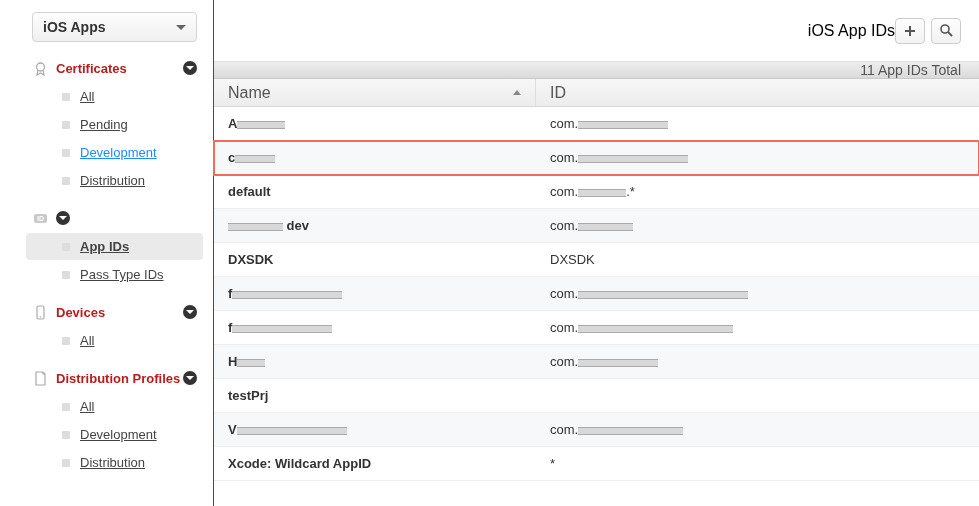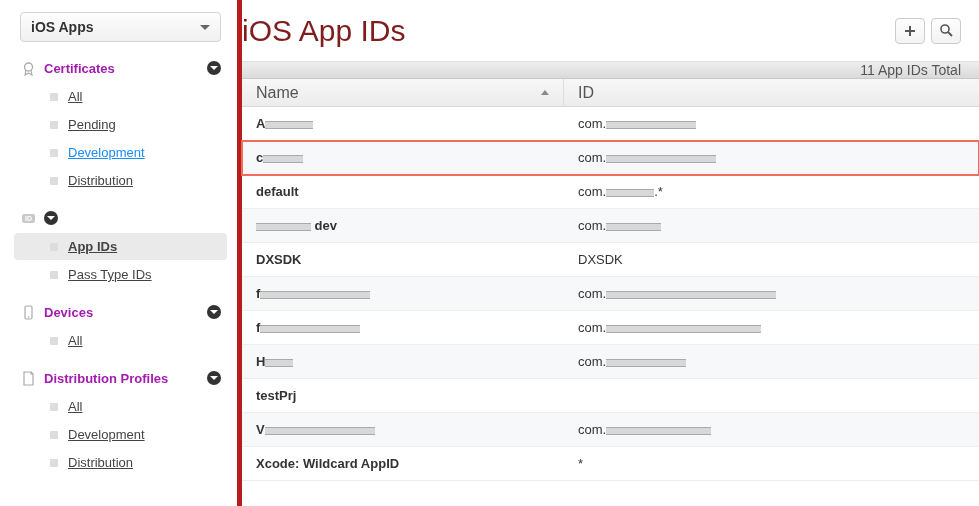--- a/index.html
+++ b/index.html
@@ -7,25 +7,25 @@
       font-family: "Helvetica Neue", Helvetica, Arial, sans-serif;
       font-size: 13px;
       color: #333;
       background: #fff;
       width: 979px;
       height: 506px;
       overflow: hidden;
       display: flex;
     }
     .sidebar {
-      width: 242px;
+      width: 214px;
       background: #fff;
-      border-right: 5px solid #b91c1c;
+      border-right: 1px solid #b91c1c;
       box-shadow: 2px 0 3px rgba(0,0,0,0.03);
-      padding: 12px 0 0 4px;
+      padding: 12px 0 0 16px;
     }
     .dropdown {
       margin: 0 16px 12px 16px;
       border: 1px solid #d4d4d4;
       border-radius: 4px;
       background: linear-gradient(#fdfdfd,#f0f0f0);
       height: 30px;
       display: flex;
       align-items: center;
       justify-content: space-between;
@@ -48,21 +48,21 @@
       position: relative;
     }
     .section-header .sec-icon {
       width: 16px; height: 16px;
       margin-right: 8px;
       display: flex; align-items: center; justify-content: center;
       color: #888;
     }
     .section-header .sec-label {
       font-weight: bold;
-      color: #a21caf;
+      color: #b91c1c;
       flex: 1;
     }
     .section-header .chevron {
       width: 14px; height: 14px;
       border-radius: 50%;
       background: #333;
       display: flex; align-items: center; justify-content: center;
     }
     .section-header .chevron::after {
       content: '';
@@ -101,23 +101,23 @@
     .main-header {
       height: 62px;
       display: flex;
       align-items: center;
       justify-content: space-between;
       padding: 10px 18px 10px 0;
       border-bottom: 1px solid #e0e0e0;
     }
     .main-title {
       flex: 1;
-      text-align: left;
-      font-size: 30px;
-      color: #7f1d1d;
+      text-align: right;
+      font-size: 16px;
+      color: #000000;
       font-weight: 400;
     }
     .header-actions { display: flex; gap: 6px; }
     .icon-btn {
       width: 30px; height: 26px;
       border: 1px solid #ccc;
       border-radius: 4px;
       background: linear-gradient(#fdfdfd,#f3f3f3);
       display: flex; align-items: center; justify-content: center;
       cursor: pointer;

